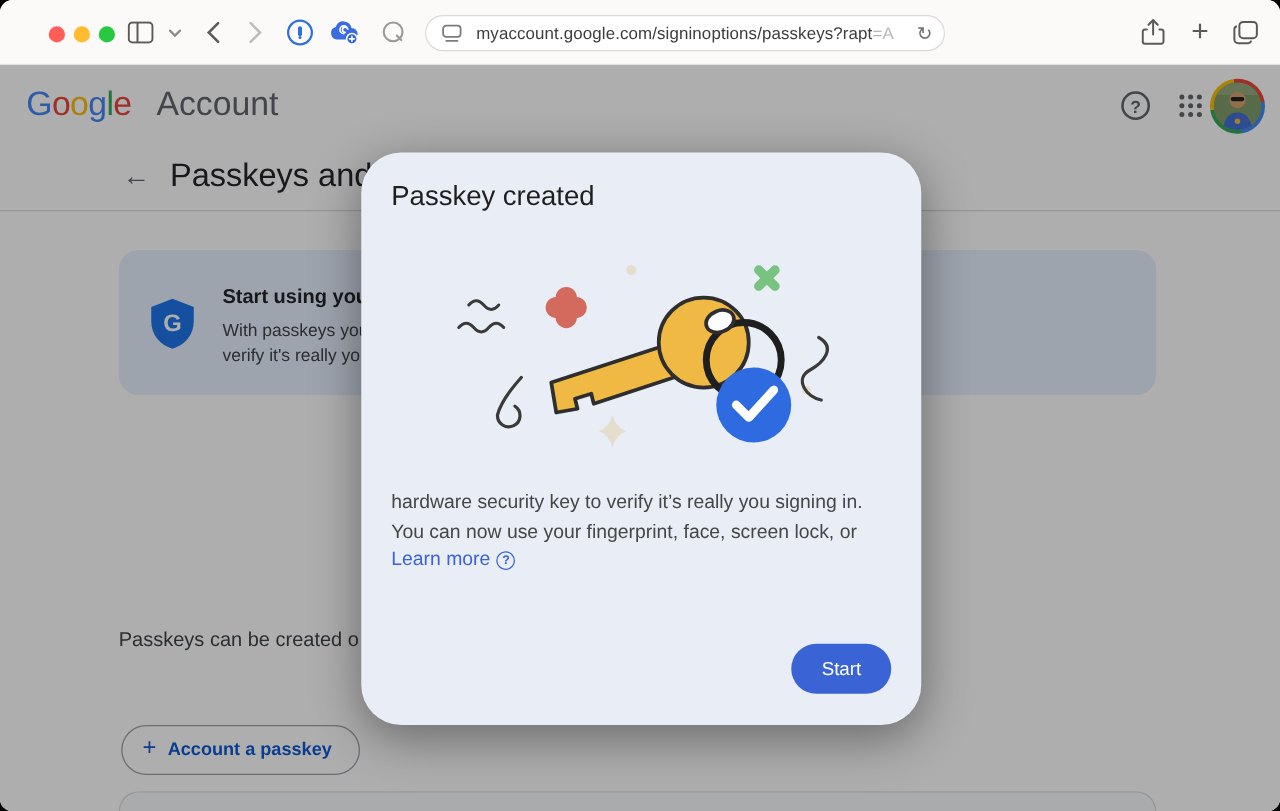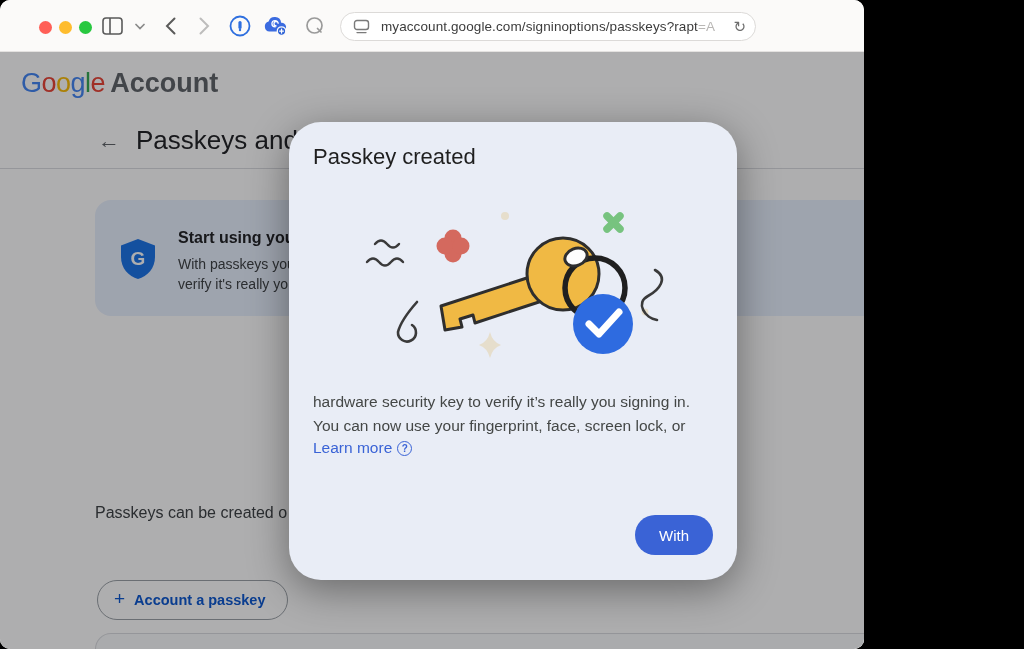--- a/index.html
+++ b/index.html
@@ -3,21 +3,21 @@
 <meta charset="utf-8">
 <style>
   * { margin:0; padding:0; box-sizing:border-box; }
   html,body { width:100%; height:100%; }
   body {
     background:#000;
     font-family:"Liberation Sans", sans-serif;
     -webkit-font-smoothing:antialiased;
   }
   .window {
-    position:relative; width:864px; height:649px;
+    position:relative; width:1024px; height:649px;
     background:#fff; border-radius:10px; overflow:hidden;
     box-shadow:0 0 0 1px rgba(0,0,0,.45);
   }
 
   
   .toolbar {
     position:absolute; top:0; left:0; right:0; height:52px;
     background:#fbfaf9; border-bottom:1px solid #e4e2e0;
   }
   .tl { position:absolute; top:21px; width:13px; height:13px; border-radius:50%; }
@@ -36,21 +36,21 @@
   .addressbar .pageic { position:absolute; left:12px; top:6px; }
   .addressbar .url { font-size:13.5px; color:#3c3c3c; letter-spacing:.1px; white-space:nowrap; }
   .addressbar .url .fade { color:#b9b7b5; }
   .addressbar .reload { position:absolute; right:9px; top:5px; font-size:15px; color:#6e6e6e; }
 
   
   .content { position:absolute; top:52px; left:0; width:1024px; height:597px; background:#fff; overflow:hidden; }
 
   .gheader { position:absolute; top:0; left:0; right:0; height:64px; background:#fff; }
   .glogo { position:absolute; left:21px; top:16px; font-size:27px; letter-spacing:-.5px; font-weight:500; }
-  .glogo .acct { color:#5f6368; font-weight:700; margin-left:5px; letter-spacing:0; }
+  .glogo .acct { color:#5f6368; font-weight:400; margin-left:20px; letter-spacing:0; }
   .help { position:absolute; right:104px; top:21px; width:23px; height:23px; border:2px solid #5f6368;
           border-radius:50%; color:#5f6368; font-size:14px; font-weight:700;
           display:flex; align-items:center; justify-content:center; }
   .gridic { position:absolute; right:62px; top:23px; }
   .avatar { position:absolute; right:12px; top:11px; width:44px; height:44px; border-radius:50%;
             background:conic-gradient(#ea4335 0 80deg,#4285f4 80deg 170deg,#34a853 170deg 262deg,#fbbc05 262deg 352deg,#ea4335 352deg 360deg);
             display:flex; align-items:center; justify-content:center; }
   .avatar .inner { width:38px; height:38px; border-radius:50%; overflow:hidden; background:#7e9c66; }
 
   .titlerow { position:absolute; top:64px; left:0; right:0; height:53px; background:#fff; border-bottom:1px solid #dadce0; }
@@ -282,17 +282,17 @@
       <div class="dlg-body">
         <div>hardware security key to verify it’s really you signing in.</div>
         <div>You can now use your fingerprint, face, screen lock, or</div>
       </div>
 
       <a href="#" class="dlg-learn">
         <span>Learn more</span>
         <span class="qcirc">?</span>
       </a>
 
-      <button class="donebtn">With</button>
+      <button class="donebtn">Start</button>
     </div>
 
   </div>
 </div>
 
 </body></html>

